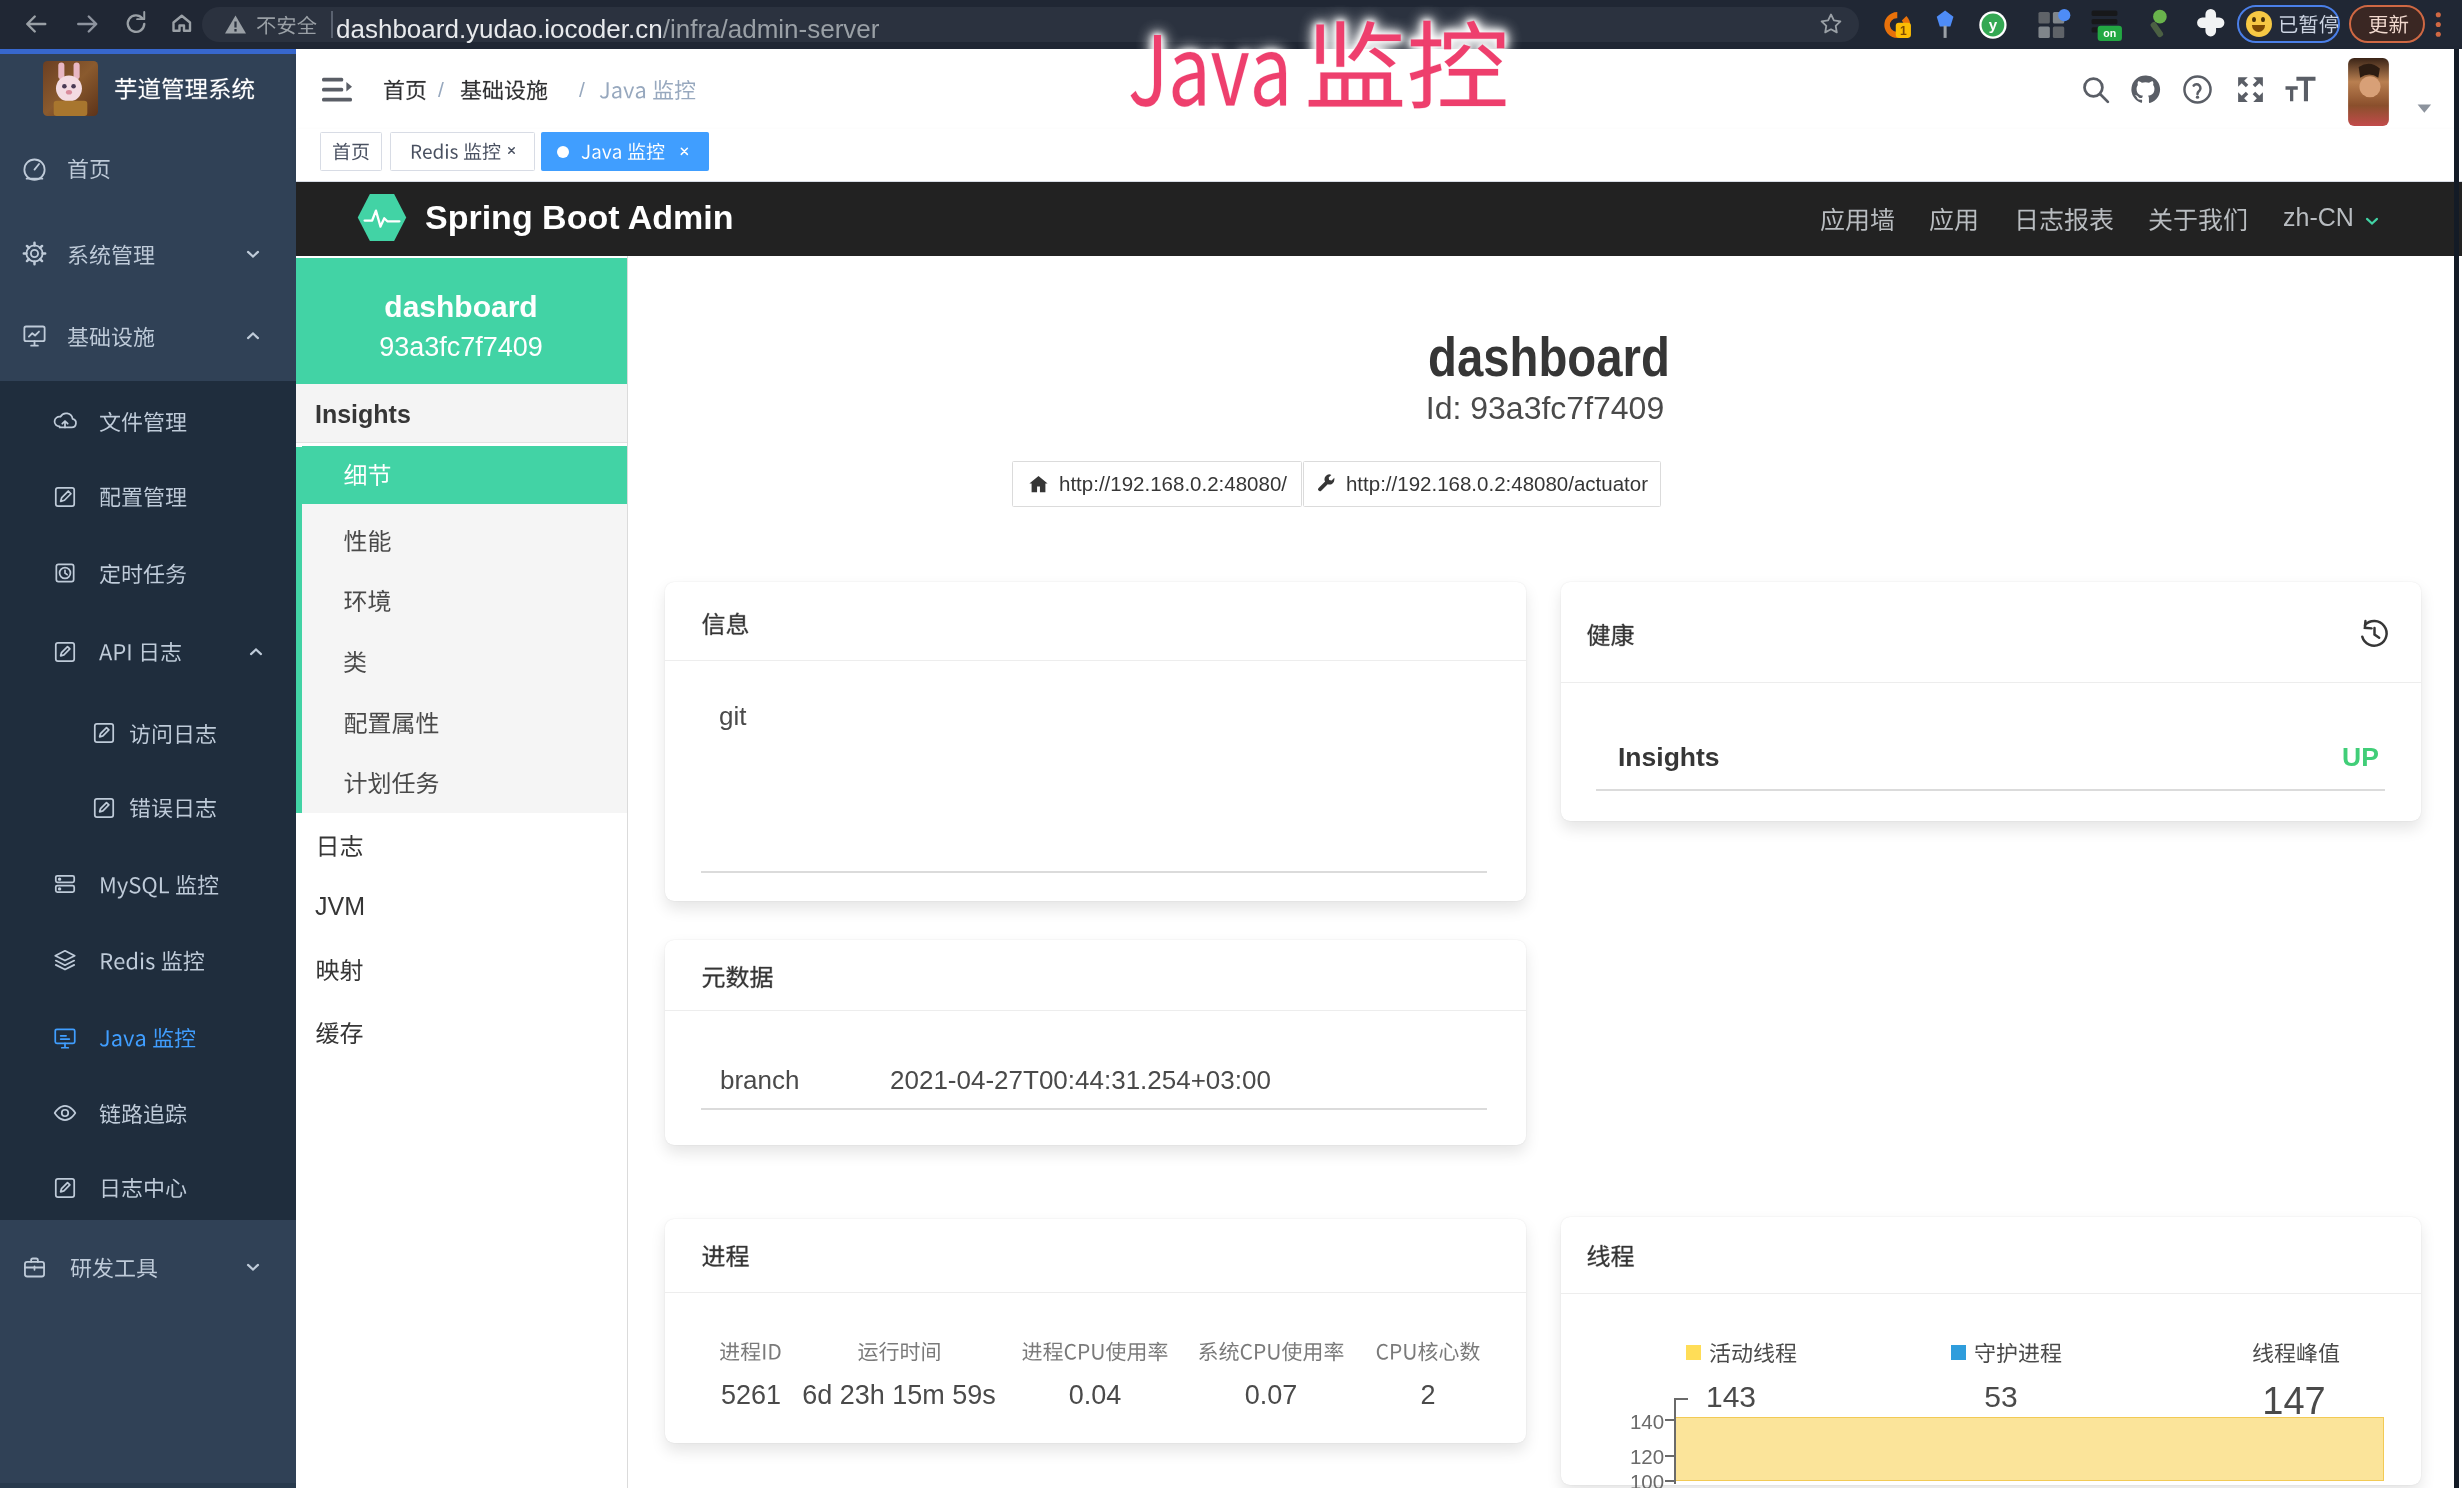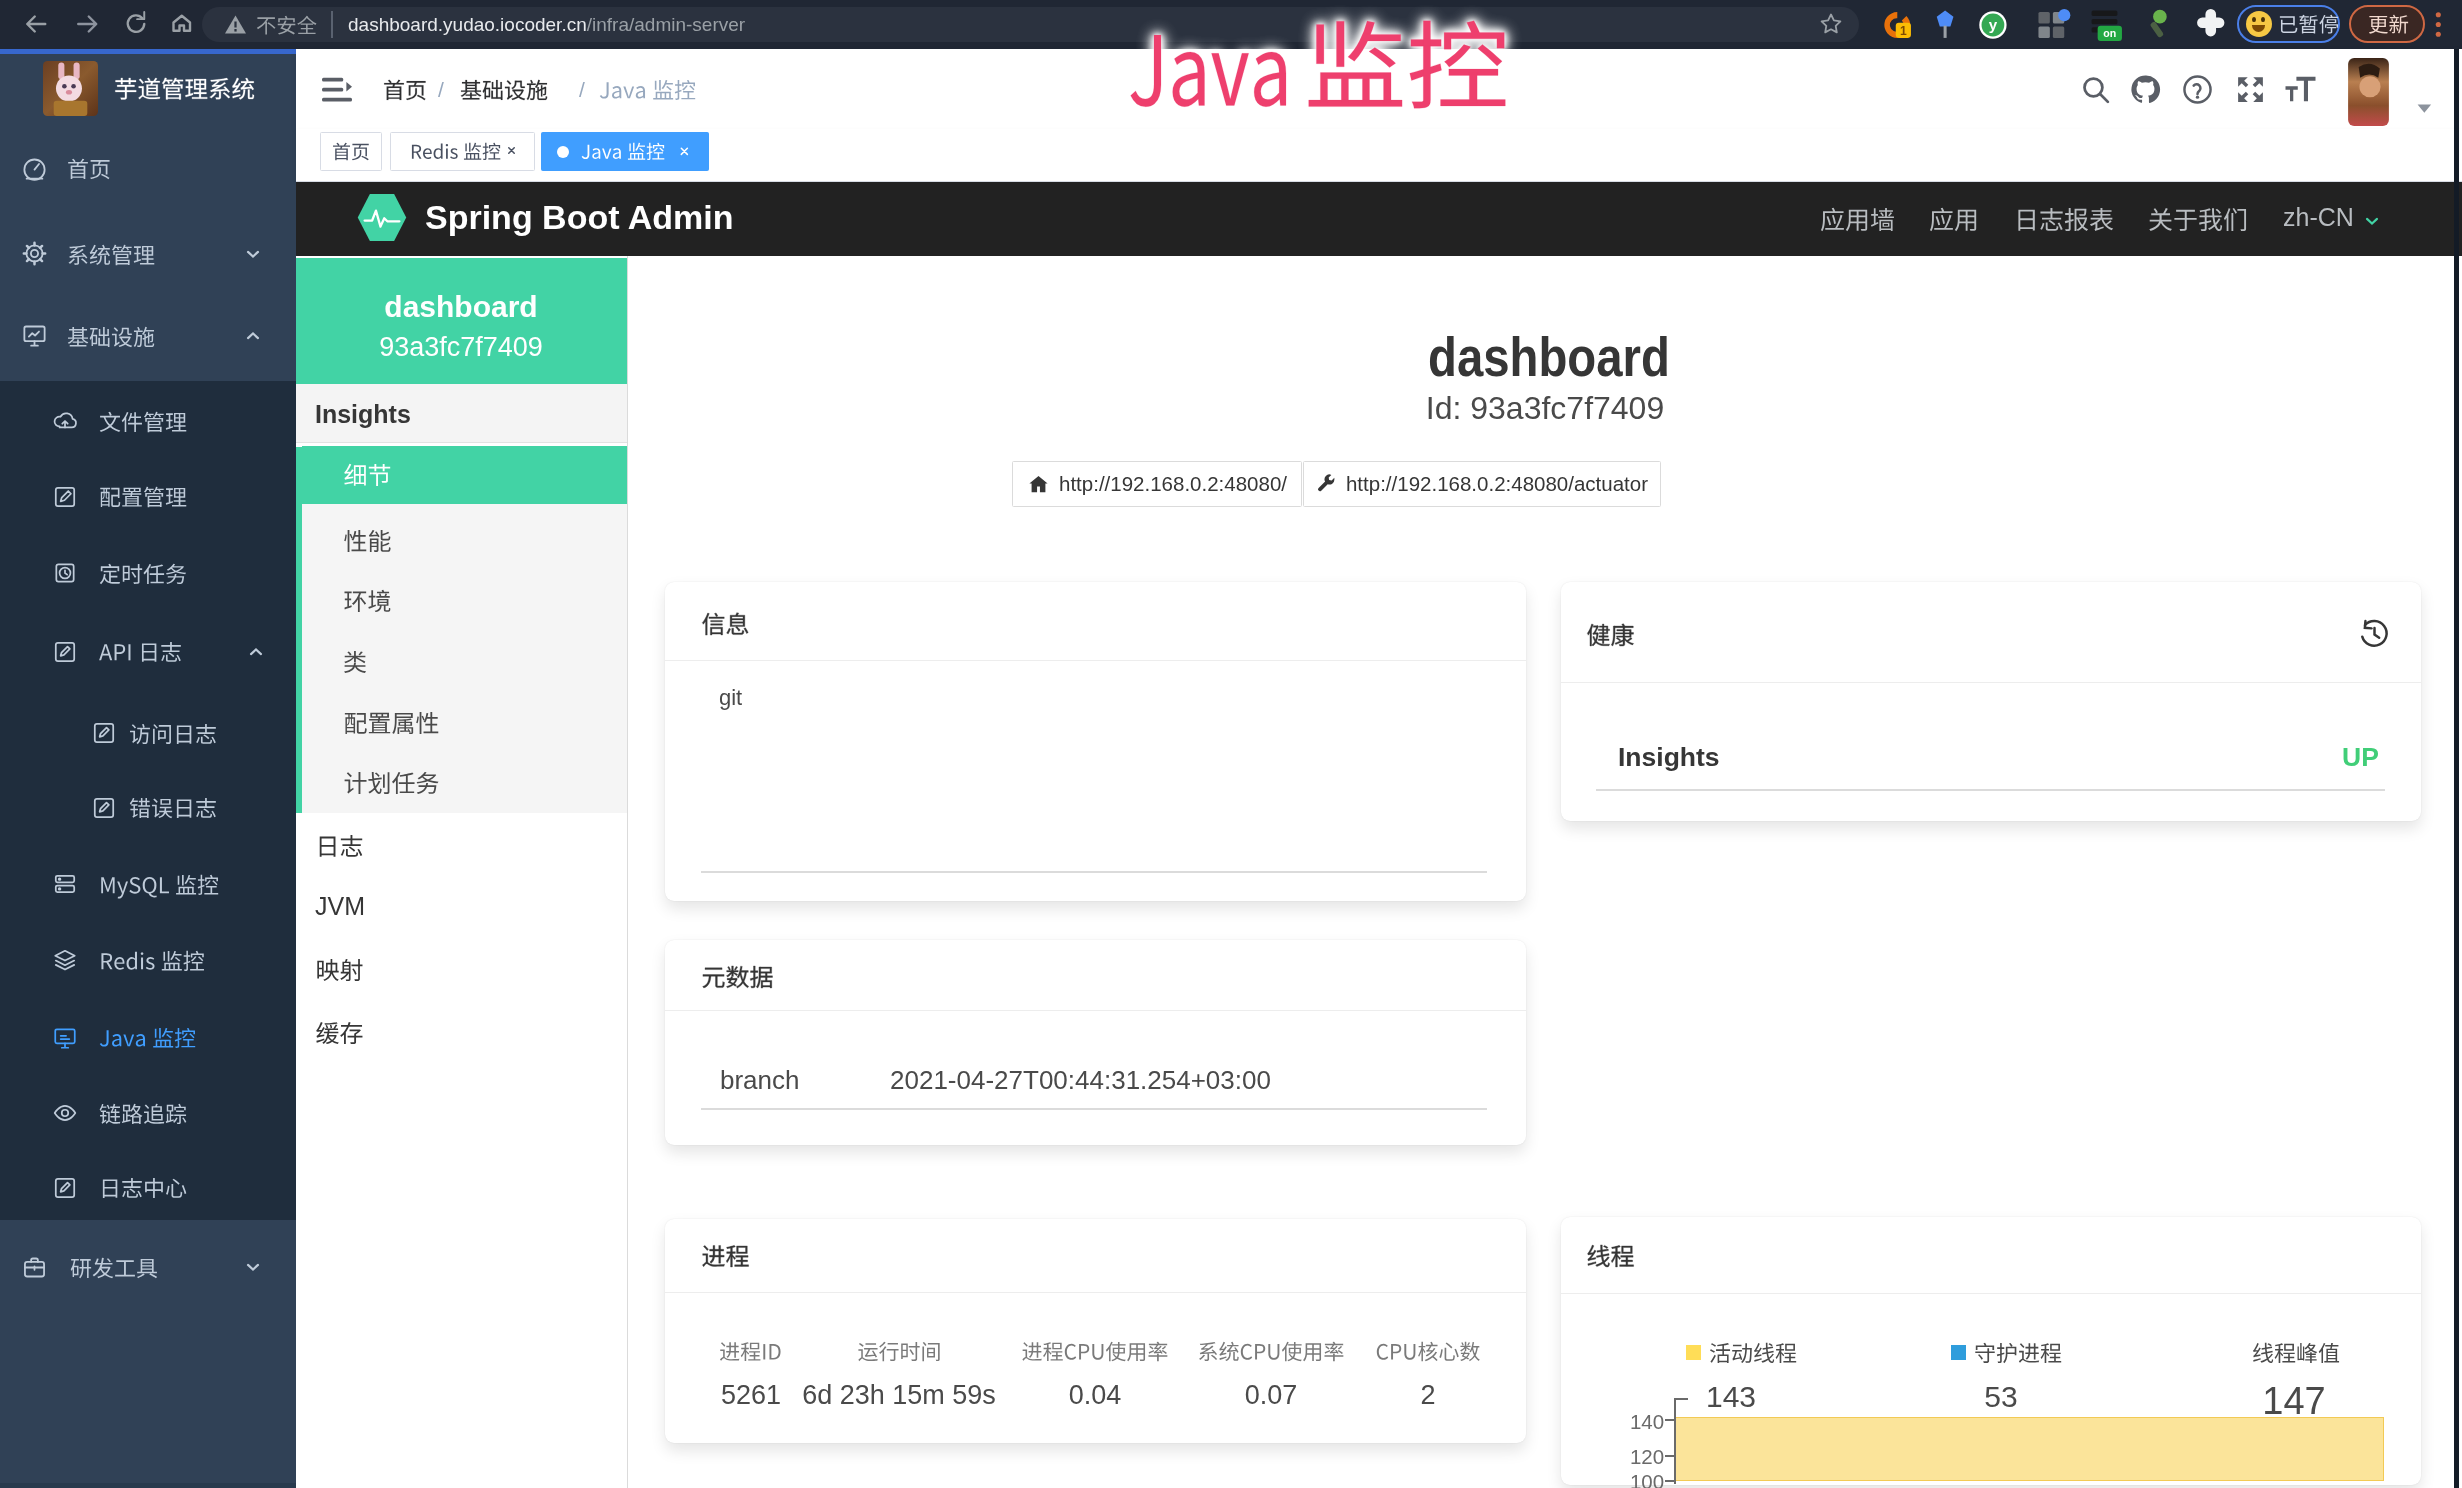--- a/index.html
+++ b/index.html
@@ -152,21 +152,21 @@
 <path d="M15 2 L29 26 H1 Z" fill="#9aa0a6"></path>
       <rect x="13.5" y="10" width="3" height="8" fill="#2b323f"></rect>
 <rect x="13.5" y="20" width="3" height="3.4" fill="#2b323f"></rect>
     </svg>
     <div class="abs " style="left:256px;top:14.6px;"><svg width="61" height="20.5" viewBox="0 0 3000 1000" fill="#9aa0a6" style="overflow:visible">
         <use href="#g4E0D" x="0"></use>
         <use href="#g5B89" x="1000"></use>
         <use href="#g5168" x="2000"></use>
       </svg></div>
     <div class="abs" style="left:331px;top:10.6px;width:1.5px;height:27px;background:#5a6270"></div>
-    <div class="abs" style="left:348px;top:14.4px;font-size:19px;color:#e8eaed">dashboard.yudao.iocoder.cn<span style="color:#9aa0a6">/infra/admin-server</span></div>
+    <div class="abs" style="left:336px;top:14.4px;font-size:26px;color:#e8eaed">dashboard.yudao.iocoder.cn<span style="color:#9aa0a6">/infra/admin-server</span></div>
     <svg class="abs" style="left:1819px;top:12px" width="24" height="24" viewBox="0 0 24 24" fill="none" stroke="#9aa0a6" stroke-width="1.8" stroke-linejoin="round">
 <path d="M12 2.5l2.9 5.9 6.5.9-4.7 4.6 1.1 6.5L12 17.3l-5.8 3.1 1.1-6.5L2.6 9.3l6.5-.9z"></path>
     </svg>
     <svg class="abs" style="left:1873px;top:6px" width="592" height="38" viewBox="0 0 780 50">
 <g>
  <path d="M32 8 a17 17 0 1 0 12 5 l-6 6 a9 9 0 1 1 -6 -3 z" fill="#e8710a"></path>
  <rect x="30" y="22" width="20" height="20" rx="4" fill="#fbbc04"></rect>
  <text x="40" y="38" font-size="16" font-weight="bold" text-anchor="middle" fill="#7c4a03">1</text>
  <path d="M95 6 l11 8 -4 13 h-14 l-4 -13 z" fill="#4e8cf7"></path>
  <rect x="93" y="26" width="4" height="16" fill="#9aa0a6"></rect>
@@ -624,21 +624,21 @@
       </svg></div>
     <div class="abs " style="left:1586px;top:1244px;"><svg width="49" height="24" viewBox="0 0 2000 1000" fill="#363636" stroke="#363636" stroke-width="14" style="overflow:visible">
         <use href="#g7EBF" x="0"></use>
         <use href="#g7A0B" x="1000"></use>
       </svg></div>
     <svg class="abs" style="left:2357px;top:617px" width="35" height="35" viewBox="0 0 24 24" fill="none" stroke="#363636" stroke-width="1.7" stroke-linecap="round">
 <path d="M5.5 5.5a8.5 8.5 0 1 1-1.9 8"></path>
       <path d="M5.8 2.8l-.4 4.6 4.6.4" fill="none"></path>
       <path d="M12 7.5V12l3.2 2.2"></path>
     </svg>
-    <div class="abs" style="left:719px;top:685px;font-size:22px;color:#4a4a4a">git</div>
+    <div class="abs" style="left:719px;top:701px;font-size:26px;color:#4a4a4a">git</div>
     <div class="abs" style="left:701px;top:871px;width:786px;height:1.5px;background:#dbdbdb"></div>
     <div class="abs" style="left:1618px;top:742px;font-size:26.5px;font-weight:bold;color:#363636">Insights</div>
     <div class="abs" style="left:2342px;top:742px;font-size:26.5px;font-weight:bold;color:#41ce78">UP</div>
     <div class="abs" style="left:1596px;top:789px;width:789px;height:1.5px;background:#dbdbdb"></div>
     <div class="abs" style="left:720px;top:1065px;font-size:26px;color:#4a4a4a">branch</div>
     <div class="abs" style="left:890px;top:1065px;font-size:26px;color:#4a4a4a">2021-04-27T00:44:31.254+03:00</div>
     <div class="abs" style="left:701px;top:1108px;width:786px;height:1.5px;background:#dbdbdb"></div>
     <div class="abs " style="left:719px;top:1341px;"><svg width="63" height="21" viewBox="0 0 2981 1000" fill="#7a7a7a" style="overflow:visible">
         <use href="#g8FDB" x="0"></use>
         <use href="#g7A0B" x="1000"></use>

